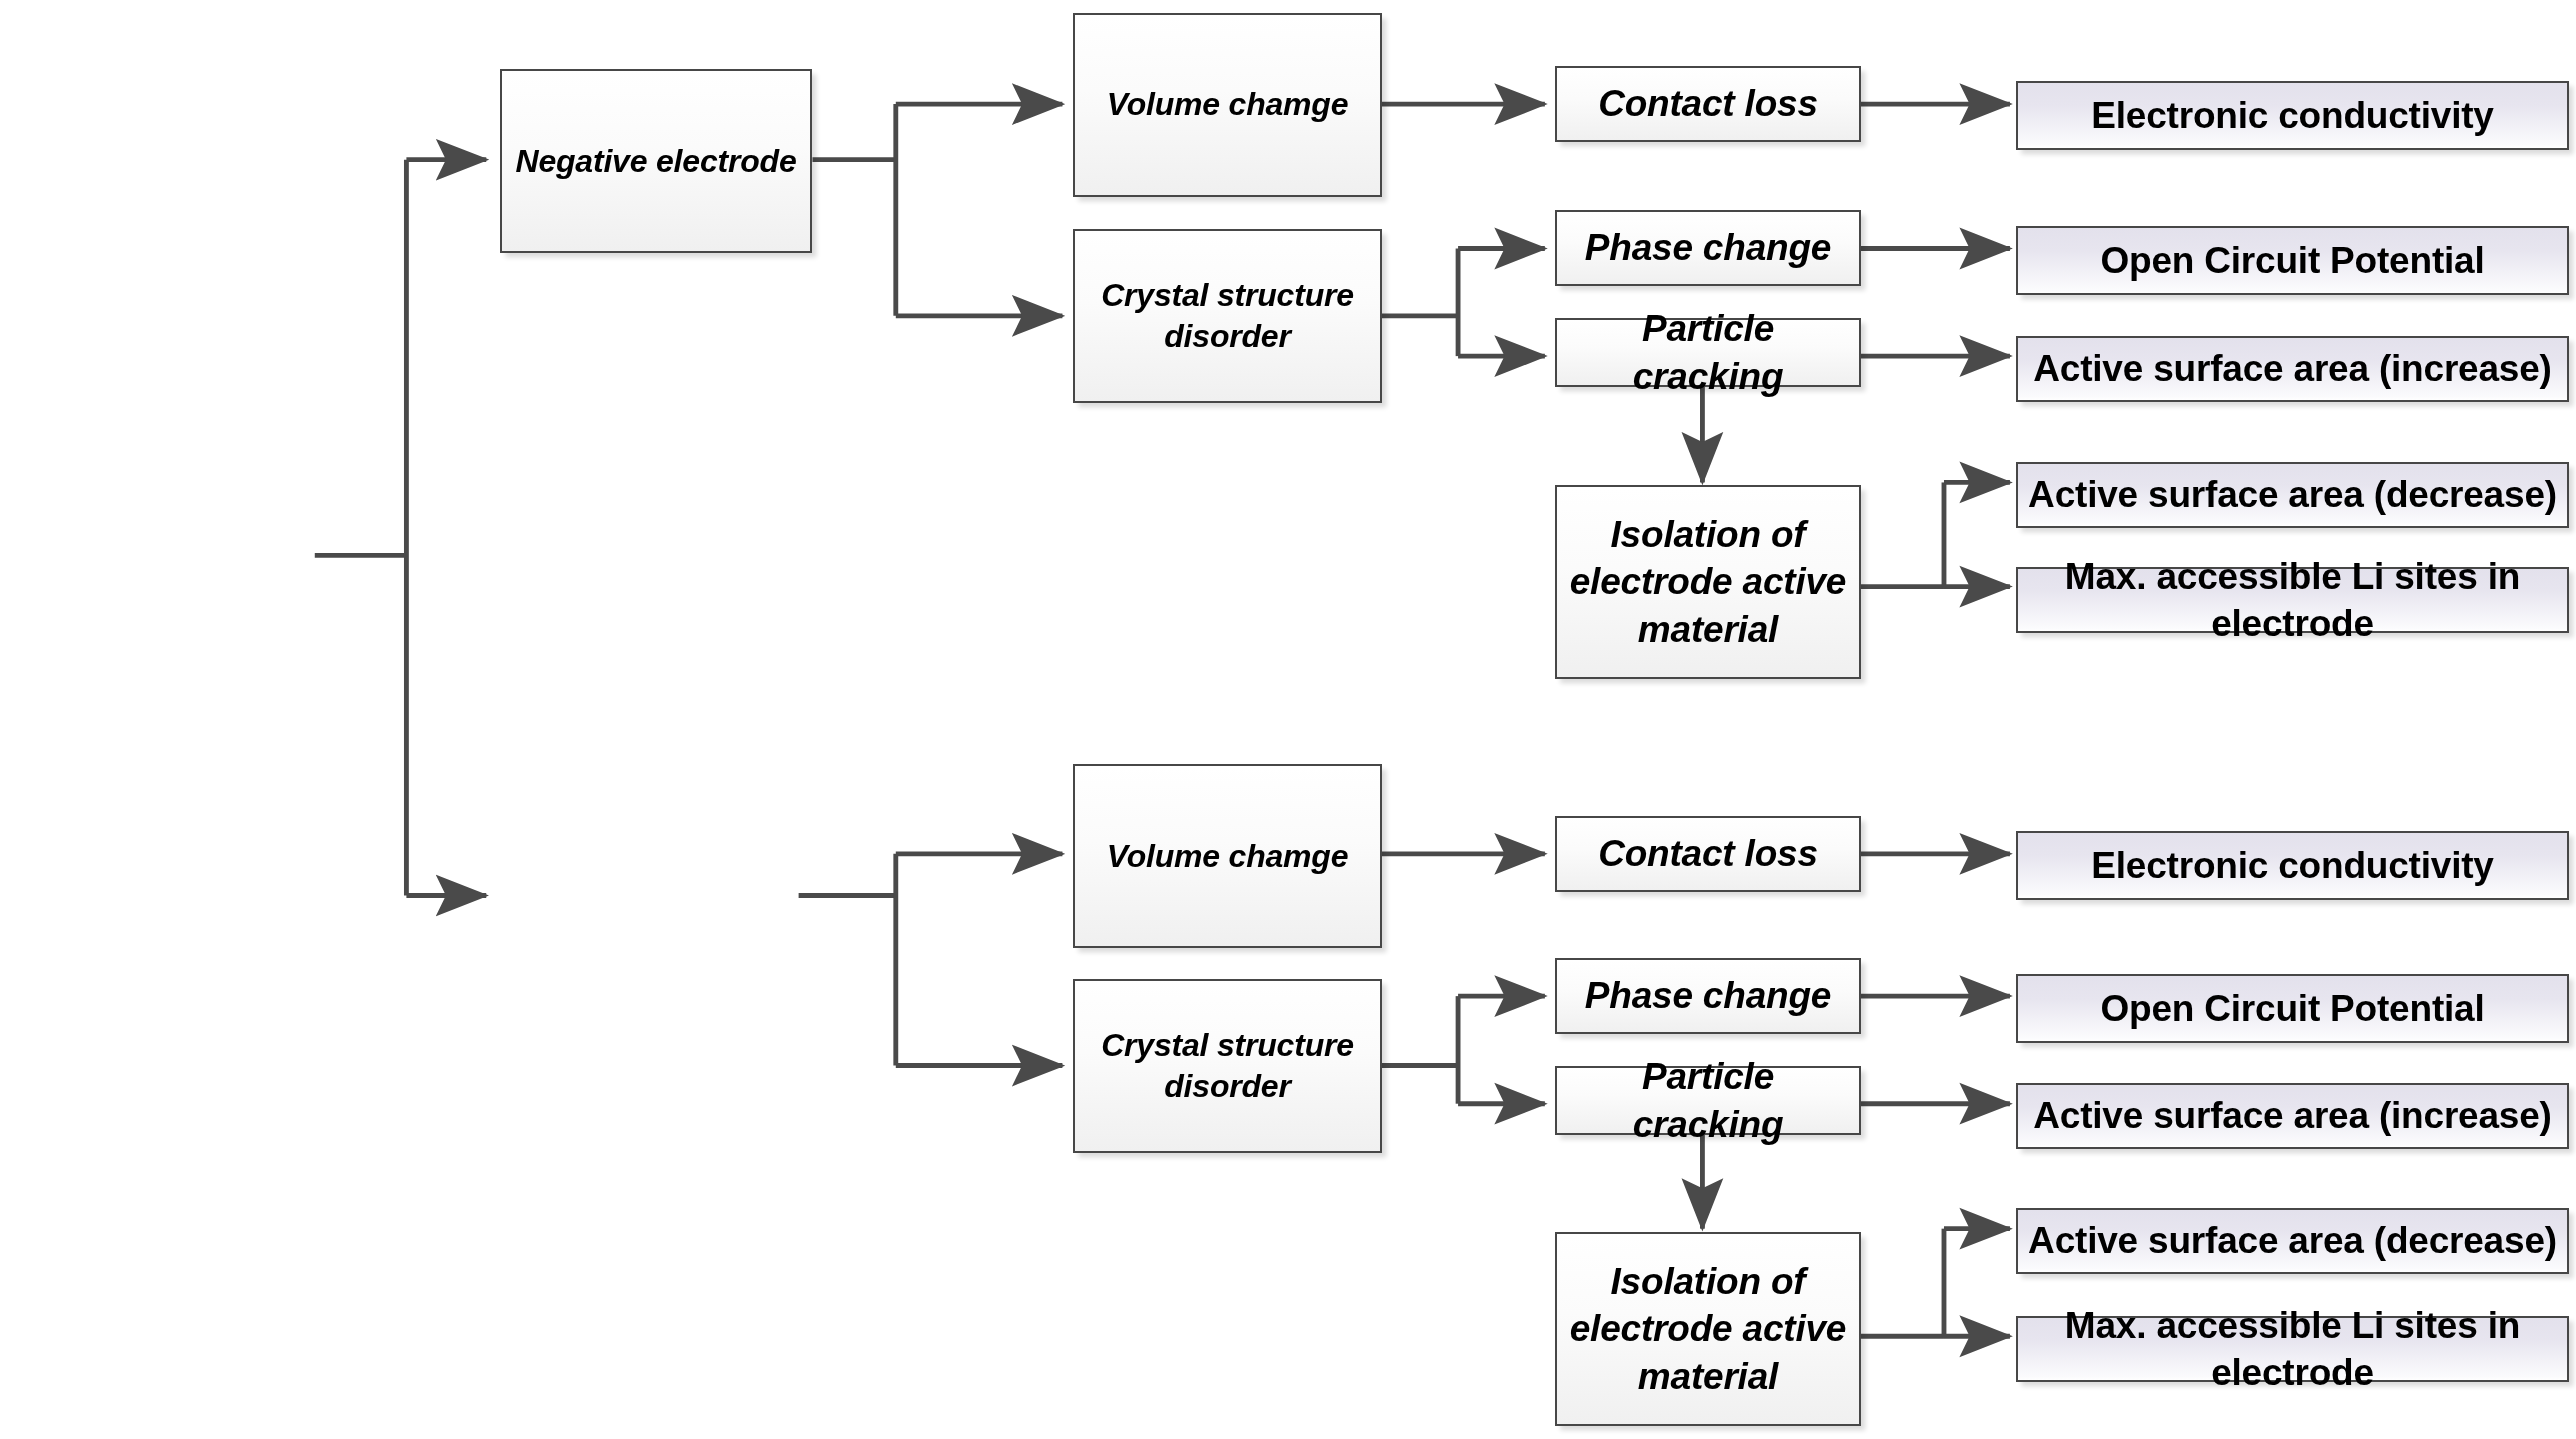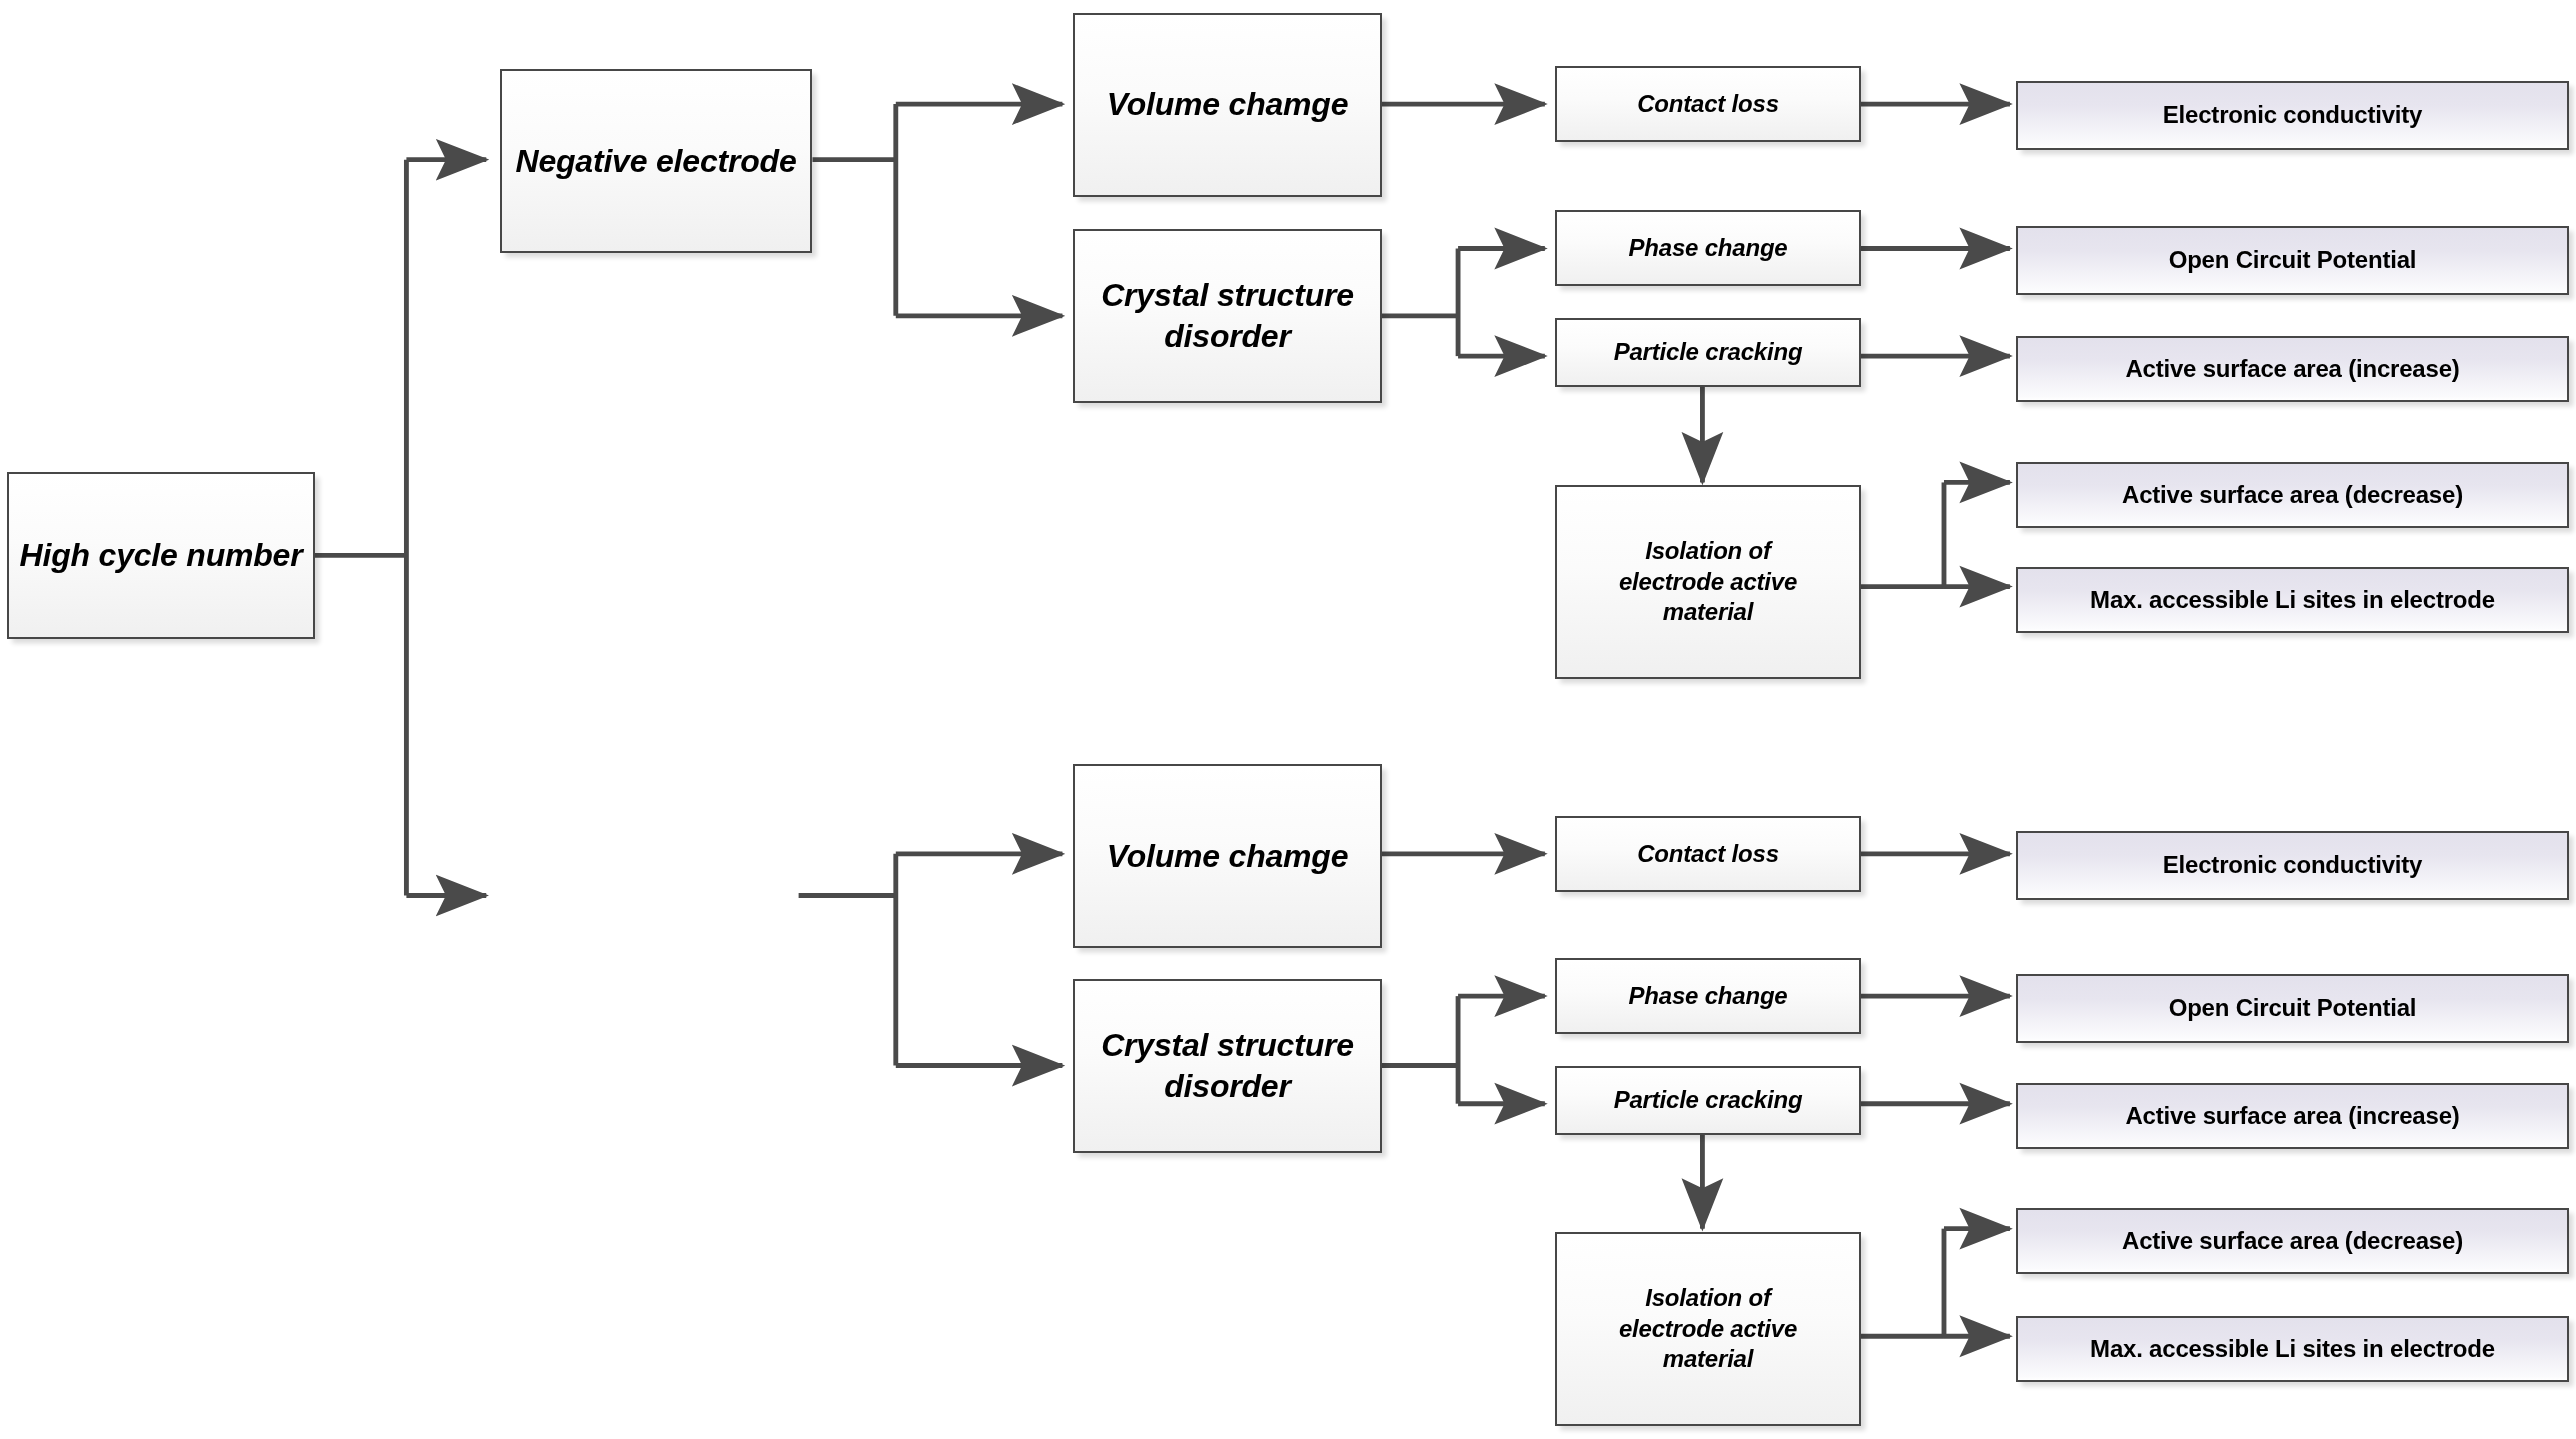--- a/index.html
+++ b/index.html
@@ -44,21 +44,21 @@
   }
   .node.accent {
     background: linear-gradient(to bottom, #e3e1ec 0%, #e7e5ef 35%, #fbfbfd 95%, #ffffff 100%);
     margin-top: 12px;
   }
   .node .label {
     padding: 0 9.7px;
     white-space: pre-line;
   }
   .fs-46 { font-size: 32px; }
-  .fs-44 { font-size: 24px; }
+  .fs-44 { font-size: 37px; }
 </style>
 </head>
 <body>
 
 <div id="canvas">
 
   <svg class="edges" viewBox="0 0 3710 2073" xmlns="http://www.w3.org/2000/svg">
     <defs>
       <marker id="arrow" markerWidth="11" markerHeight="9" refX="10.4" refY="4.5" orient="auto" markerUnits="strokeWidth">
         <path d="M0,0.2 L11,4.5 L0,8.8 L2.1,4.5 Z" fill="#4a4a4a"></path>
@@ -115,23 +115,20 @@
       <path d="M 2680 1590 L 2895 1590" marker-end="url(#arrow)"></path>
       <path d="M 2452 1632 L 2452 1770" marker-end="url(#arrow)"></path>
 
       <path d="M 2680 1925 L 2800 1925"></path>
       <path d="M 2800 1770 L 2800 1925"></path>
       <path d="M 2800 1770 L 2895 1770" marker-end="url(#arrow)"></path>
       <path d="M 2800 1925 L 2895 1925" marker-end="url(#arrow)"></path>
     </g>
   </svg>
 
-  <div class="node plain" style="left:7px; top:472px; width:308px; height:167px;">
-    <span class="label fs-46">High cycle number</span>
-  </div>
 
   <div class="node plain" style="left:500px; top:69px; width:312px; height:184px;">
     <span class="label fs-46">Negative electrode</span>
   </div>
 
 
   <div class="node plain" style="left:1073px; top:12.5px; width:309px; height:184px;">
     <span class="label fs-46">Volume chamge</span>
   </div>
 

